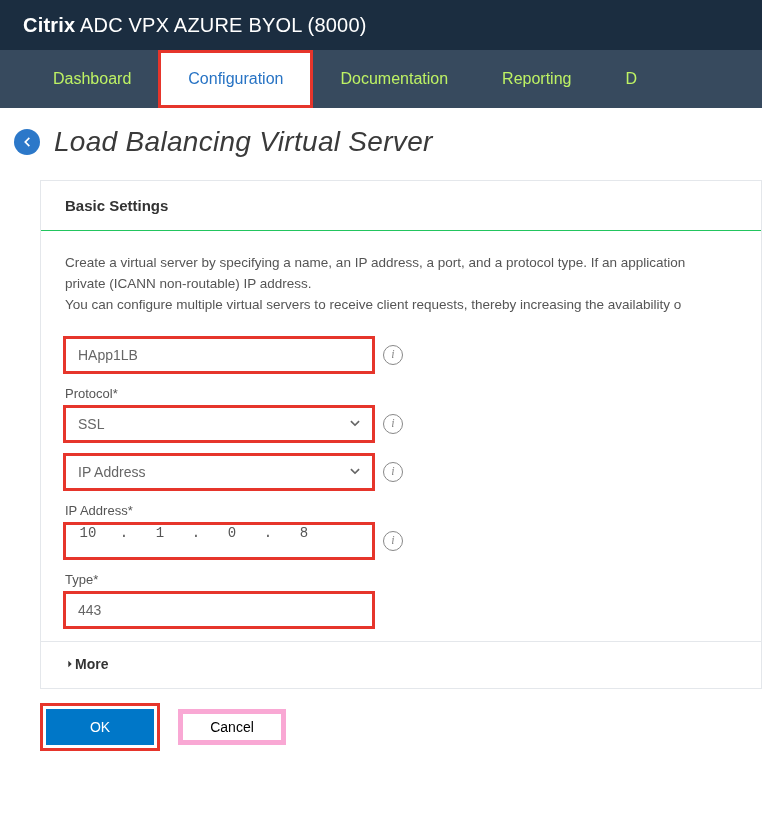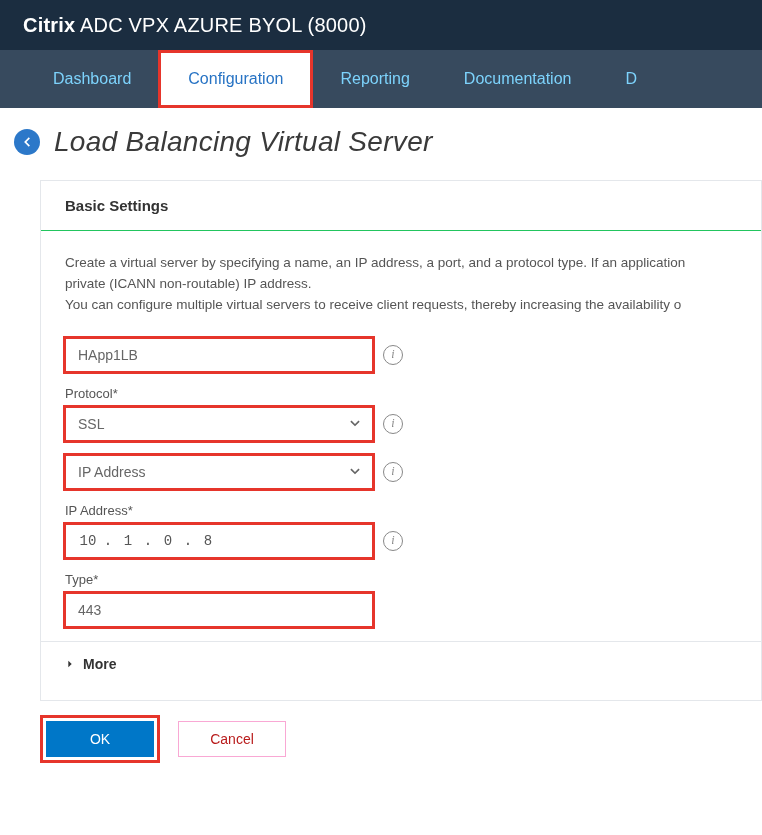--- a/index.html
+++ b/index.html
@@ -33,21 +33,21 @@
       background: #374a5e;
       height: 58px;
       display: flex;
       align-items: stretch;
       padding-left: 26px;
     }
     .nav-item {
       display: flex;
       align-items: center;
       padding: 0 27px;
-      color: #7dd3fc;
+      color: #bef264;
       font-size: 16px;
       cursor: pointer;
     }
     .nav-item.active {
       background: #fff;
       color: #2773c4;
       border: 3px solid #e6352b;
     }
     .page-header {
       display: flex;
@@ -137,25 +137,25 @@
     }
     .chevron {
       position: absolute;
       right: 10px;
       width: 14px;
       height: 14px;
       fill: #666;
     }
     .ip-input {
       display: flex;
-      align-items: center;
+      align-items: flex-start;
       font-family: "Courier New", monospace;
       font-size: 14px;
       color: #555;
-      gap: 0;
+      gap: 16px;
     }
     .ip-input span {
       display: inline-block;
       min-width: 20px;
       text-align: center;
     }
     .dot {
       color: #555;
     }
     .info-icon {
@@ -171,23 +171,22 @@
       font-style: italic;
       font-family: Georgia, serif;
       cursor: pointer;
       flex-shrink: 0;
     }
     .more-row {
       border-top: 1px solid #e4e7eb;
       padding: 14px 24px 16px 24px;
       display: flex;
       align-items: center;
-      gap: 8px;
-      cursor: pointer;
-      margin: 12px -24px;
+      cursor: pointer;
+      margin: 0 -24px;
       margin-top: 6px;
     }
     .more-row svg {
       width: 10px;
       height: 10px;
       fill: #333;
     }
     .more-label {
       font-size: 14px;
       font-weight: 700;
@@ -213,38 +212,38 @@
       background: #0077c8;
       color: #fff;
     }
     .btn-primary-wrap {
       border: 3px solid #e6352b;
       padding: 3px;
       display: inline-block;
     }
     .btn-secondary {
       background: #fff;
-      color: #b91c1c;
-      border: 1px solid #f9a8d4;
+      color: #000000;
+      border: 5px solid #f9a8d4;
     }
   </style>
 </head>
 <body>
 
 <div class="header">
   <div class="header-title">
     <strong>Citrix</strong> <span>ADC VPX AZURE BYOL (8000)</span>
   </div>
 </div>
 
 <div class="navbar">
   <div class="nav-item">Dashboard</div>
   <div class="nav-item active">Configuration</div>
+  <div class="nav-item">Documentation</div>
   <div class="nav-item">Reporting</div>
-  <div class="nav-item">Documentation</div>
   <div class="nav-item">D</div>
 </div>
 
 <div class="page-header">
   <div class="back-btn">
     <svg viewBox="0 0 24 24">
         <path d="M15 4l-8 8 8 8 2-2-6-6 6-6z"></path>
       </svg>
   </div>
   <h1 class="page-title">Load Balancing Virtual Server</h1>

